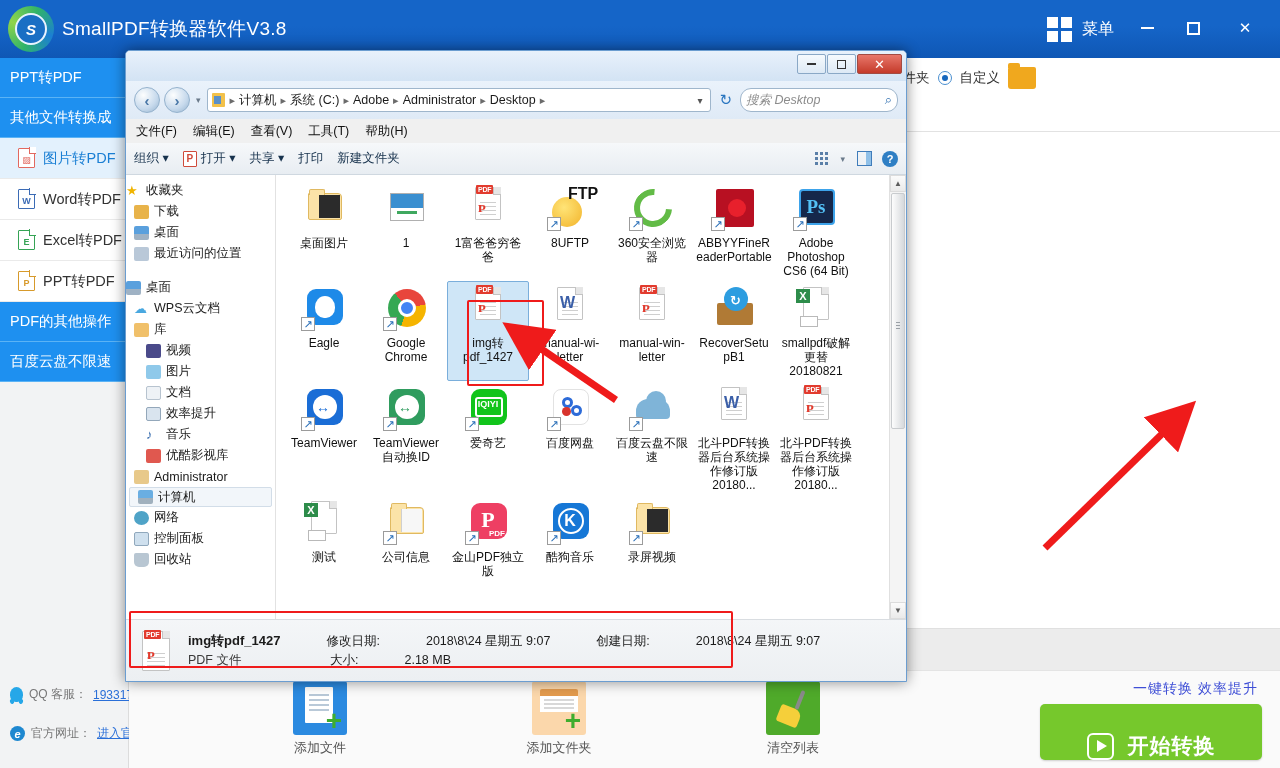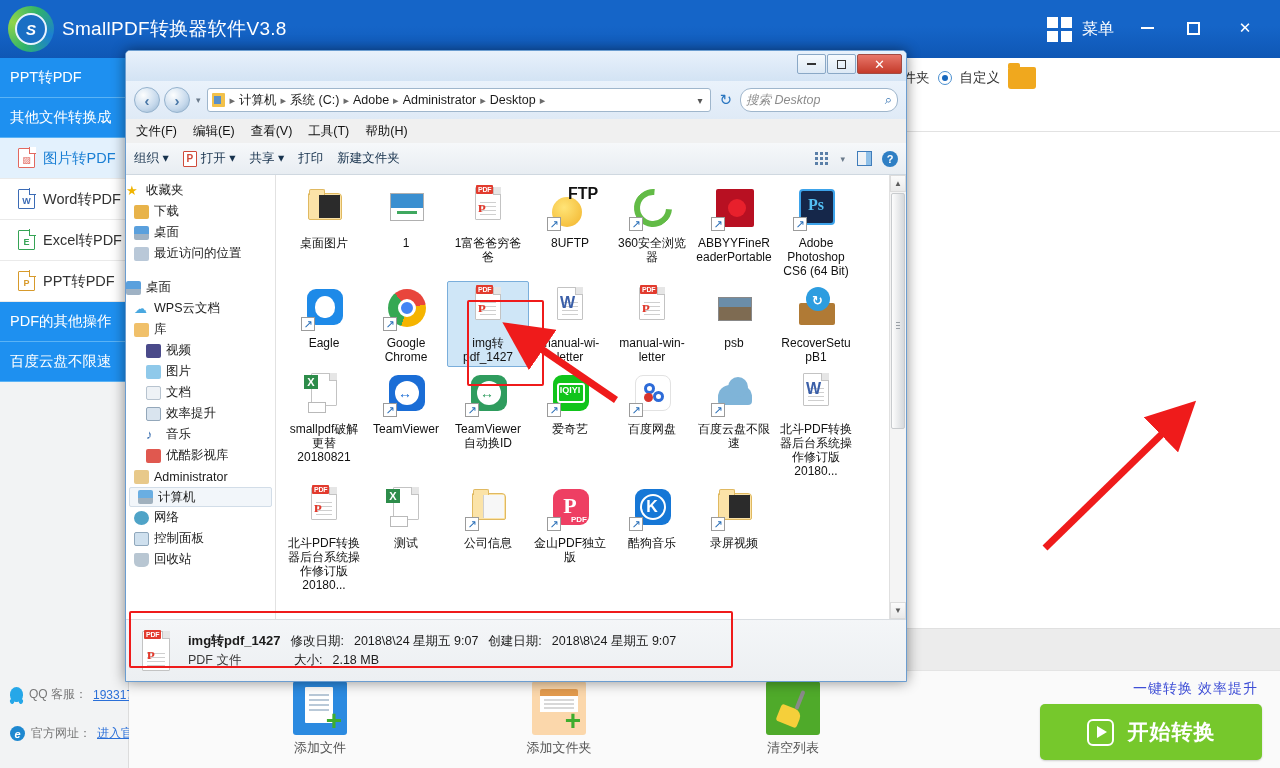--- a/index.html
+++ b/index.html
@@ -181,21 +181,21 @@
   .plus-badge {
     position:absolute; right:2px; bottom:2px; width:22px; height:22px;
     color:#3ead2e; font-size:28px; line-height:20px; font-weight:bold; text-align:center;
   }
   .slogan {
     position:absolute; right:22px; top:9px; color:#3f4fd6; font-size:14px; letter-spacing:1px;
   }
   .start-btn {
     position:absolute; right:18px; top:33px; width:222px; height:56px;
     background:#76c82c; border-radius:5px; color:#fff;
-    display:flex; align-items:center; justify-content:center; gap:14px; cursor:default;
+    display:flex; align-items:flex-end; justify-content:center; gap:14px; cursor:default;
     box-shadow:0 1px 2px rgba(0,0,0,.18);
   }
   .play-ico { width:27px; height:27px; border:2px solid #fff; border-radius:6px; position:relative; }
   .play-ico:after {
     content:""; position:absolute; left:8px; top:5px;
     border-left:10px solid #fff; border-top:6px solid transparent; border-bottom:6px solid transparent;
   }
   .start-label { font-size:21px; font-weight:bold; letter-spacing:1px; }
 
   
@@ -352,21 +352,21 @@
   .exp-status {
     position:absolute; left:0; right:0; bottom:0; height:62px;
     background:linear-gradient(to bottom,#f4f6f8,#eceff2); border-top:1px solid #d9dde1;
     display:flex; align-items:center; padding-left:14px; gap:14px;
   }
   .st-ico { width:34px; height:42px; position:relative; flex:0 0 auto; }
   .st-text { font-size:12.5px; color:#1b1b1b; line-height:19px; }
   .st-line { display:flex; gap:10px; align-items:baseline; }
   .st-name { font-weight:bold; font-size:13px; }
   .st-sub { color:#3a3a3a; }
-  .st-kv { color:#1b1b1b; }
+  .st-kv { color:#1b1b1b;margin-left:36px; }
   .st-type { display:inline-block; width:96px; }
 
   .vscroll { position:absolute; right:0; top:0; width:17px; bottom:0; background:#f4f4f4; border-left:1px solid #e0e0e0; }
   .vscroll .arrow { position:absolute; left:0; right:0; height:17px; background:linear-gradient(to bottom,#fbfbfb,#eaeaea); border:1px solid #dcdcdc; color:#5c5c5c; font-size:8px; text-align:center; line-height:15px; }
   .vscroll .arrow.up { top:0; }
   .vscroll .arrow.down { bottom:0; }
   .vscroll .thumb { position:absolute; left:1px; right:1px; top:18px; height:236px; background:linear-gradient(to right,#fdfdfd,#d6d9dc); border:1px solid #c8cbce; border-radius:2px; }
   .vscroll .grip { position:absolute; left:4px; right:4px; top:128px; height:7px;
     background:repeating-linear-gradient(to bottom,#9aa0a6 0 1px,transparent 1px 3px); }
 
@@ -773,21 +773,21 @@
               <span style="position:absolute;left:6px;top:4px;width:38px;height:38px;background:#b81022;border-radius:2px"></span>
               <span style="position:absolute;left:18px;top:14px;width:18px;height:18px;border-radius:50%;background:#e8202c"></span>
               <span class="shortcut">↗</span>
             </div>
             <div class="flabel">ABBYYFineReaderPortable</div>
           </div>
 
           <div class="fitem">
             <div class="ficon">
               <span style="position:absolute;left:7px;top:4px;width:36px;height:36px;background:#15274a;border:2px solid #3da3ea;border-radius:4px"></span>
-              <span style="position:absolute;left:0;right:0;top:11px;text-align:center;color:#53c0f5;font-size:16px;font-weight:bold;font-family:'Liberation Serif',serif">Ps</span>
+              <span style="position:absolute;left:0;right:0;top:11px;text-align:center;color:#53c0f5;font-size:19px;font-weight:bold;font-family:'Liberation Serif',serif">Ps</span>
               <span class="shortcut">↗</span>
             </div>
             <div class="flabel">Adobe Photoshop CS6 (64 Bit)</div>
           </div>
 
           <div class="fitem">
             <div class="ficon">
               <span class="round-app" style="background:#1e8ae8"></span>
               <span style="position:absolute;left:15px;top:11px;width:20px;height:22px;background:#fff;border-radius:50% 50% 45% 45%"></span>
               <span class="shortcut">↗</span>
@@ -832,26 +832,20 @@
               <span class="doc">
                   <span class="fold"></span>
                   <span class="lines"></span>
                 </span>
               <span class="badge-pdf">PDF</span>
                 <span class="pdf-p">ᴘ</span>
             </div>
             <div class="flabel">manual-win-letter</div>
           </div>
 
-          <div class="fitem">
-            <div class="ficon">
-              <span style="position:absolute;left:8px;top:12px;width:34px;height:24px;background:linear-gradient(to bottom,#6b8da8 40%,#7e6b52 40%);border:1px solid #888"></span>
-            </div>
-            <div class="flabel">psb</div>
-          </div>
 
           <div class="fitem">
             <div class="ficon">
               <span style="position:absolute;left:7px;top:18px;width:36px;height:22px;background:#b07a35;border-radius:2px"></span>
               <span style="position:absolute;left:14px;top:2px;width:24px;height:24px;border-radius:50%;background:#2d9de0"></span>
               <span style="position:absolute;left:20px;top:8px;color:#fff;font-size:13px;font-weight:bold">↻</span>
             </div>
             <div class="flabel">RecoverSetupB1</div>
           </div>
 

